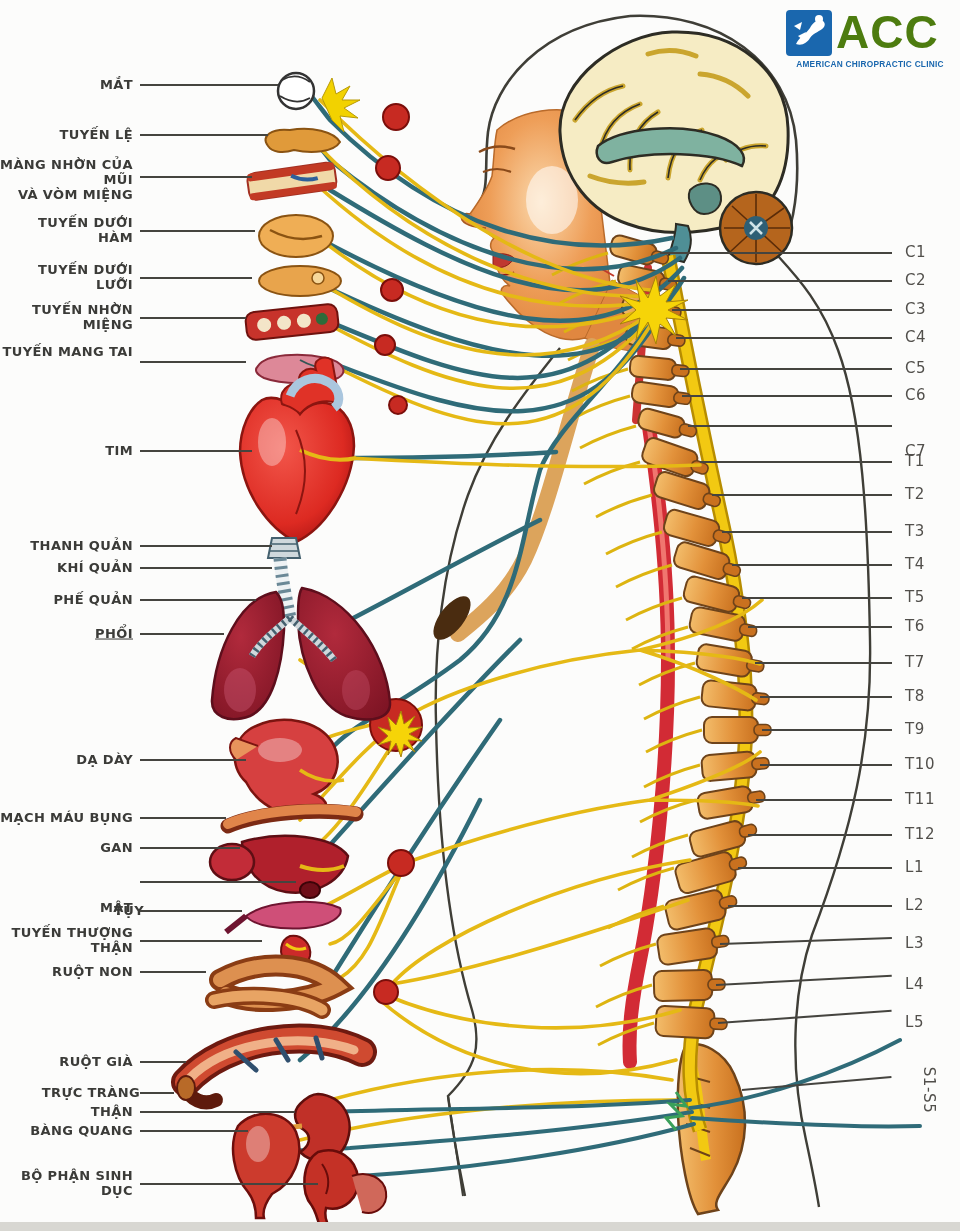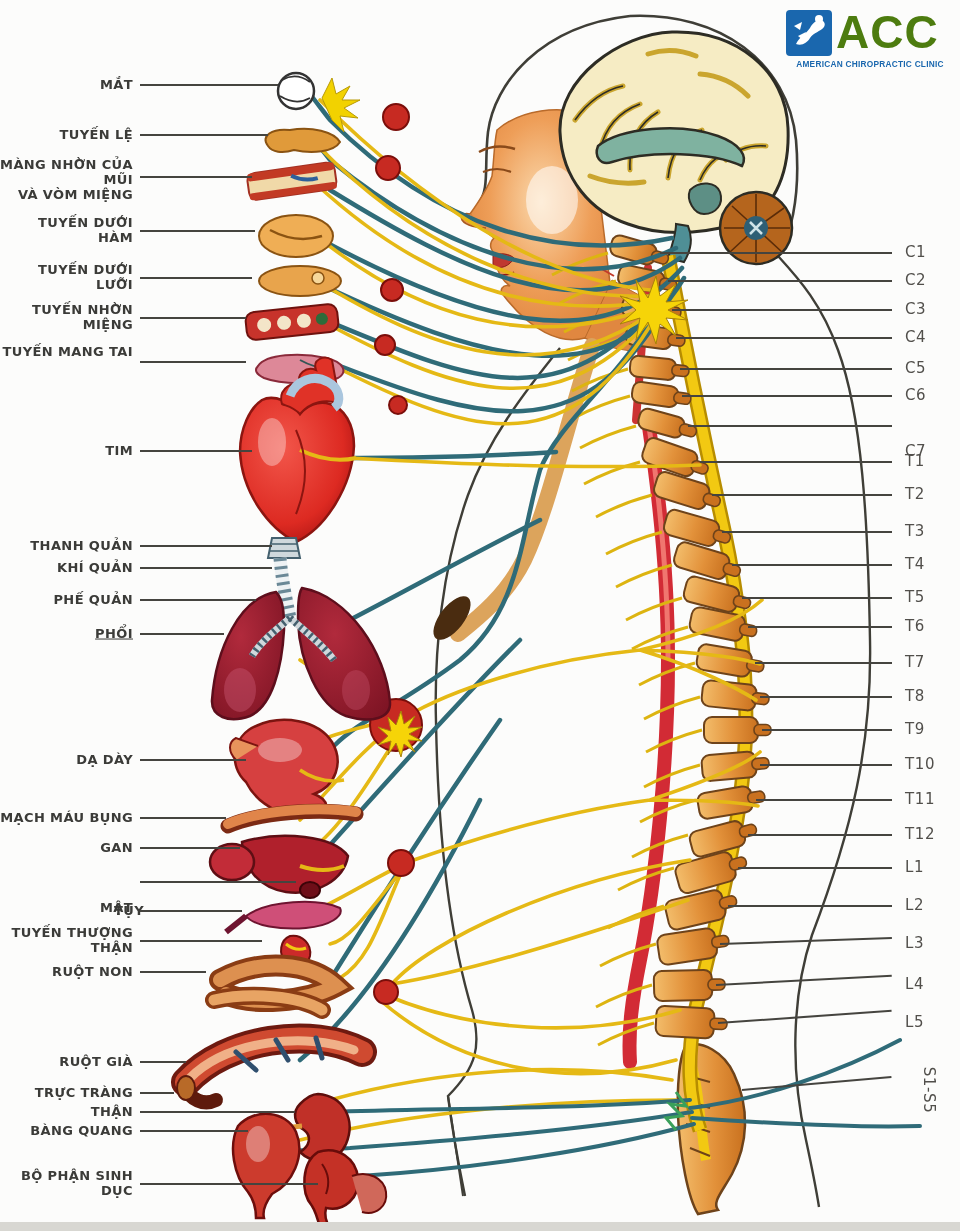--- a/index.html
+++ b/index.html
@@ -472,21 +472,21 @@
       <div class="lbl left" style="top: 908px; text-align: right;">MẬT</div>
       <div class="leader" style="left: 140px; top: 881px; width: 156px;"></div>
       <div class="lbl left" style="top: 911px; padding-left: 11px;">TỤY</div>
       <div class="leader" style="left: 140px; top: 910px; width: 102px;"></div>
       <div class="lbl left" style="top: 941px;">TUYẾN THƯỢNG THẬN</div>
       <div class="leader" style="left: 140px; top: 940px; width: 122px;"></div>
       <div class="lbl left" style="top: 972px;">RUỘT NON</div>
       <div class="leader" style="left: 140px; top: 971px; width: 66px;"></div>
       <div class="lbl left" style="top: 1062px;">RUỘT GIÀ</div>
       <div class="leader" style="left: 140px; top: 1061px; width: 46px;"></div>
-      <div class="lbl left" style="top: 1093px;">TRỰC TRÀNG</div>
+      <div class="lbl left" style="top: 1093px; margin-left: 7px;">TRỰC TRÀNG</div>
       <div class="leader" style="left: 140px; top: 1092px; width: 34px;"></div>
       <div class="lbl left" style="top: 1112px;">THẬN</div>
       <div class="leader" style="left: 140px; top: 1111px; width: 155px;"></div>
       <div class="lbl left" style="top: 1131px;">BÀNG QUANG</div>
       <div class="leader" style="left: 140px; top: 1130px; width: 108px;"></div>
       <div class="lbl left" style="top: 1184px;">BỘ PHẬN SINH DỤC</div>
       <div class="leader" style="left: 140px; top: 1183px; width: 178px;"></div>
       <div class="lbl right" style="top: 253px;">C1</div>
       <div class="leader" style="left: 660px; top: 252px; width: 232px;"></div>
       <div class="lbl right" style="top: 281px;">C2</div>

